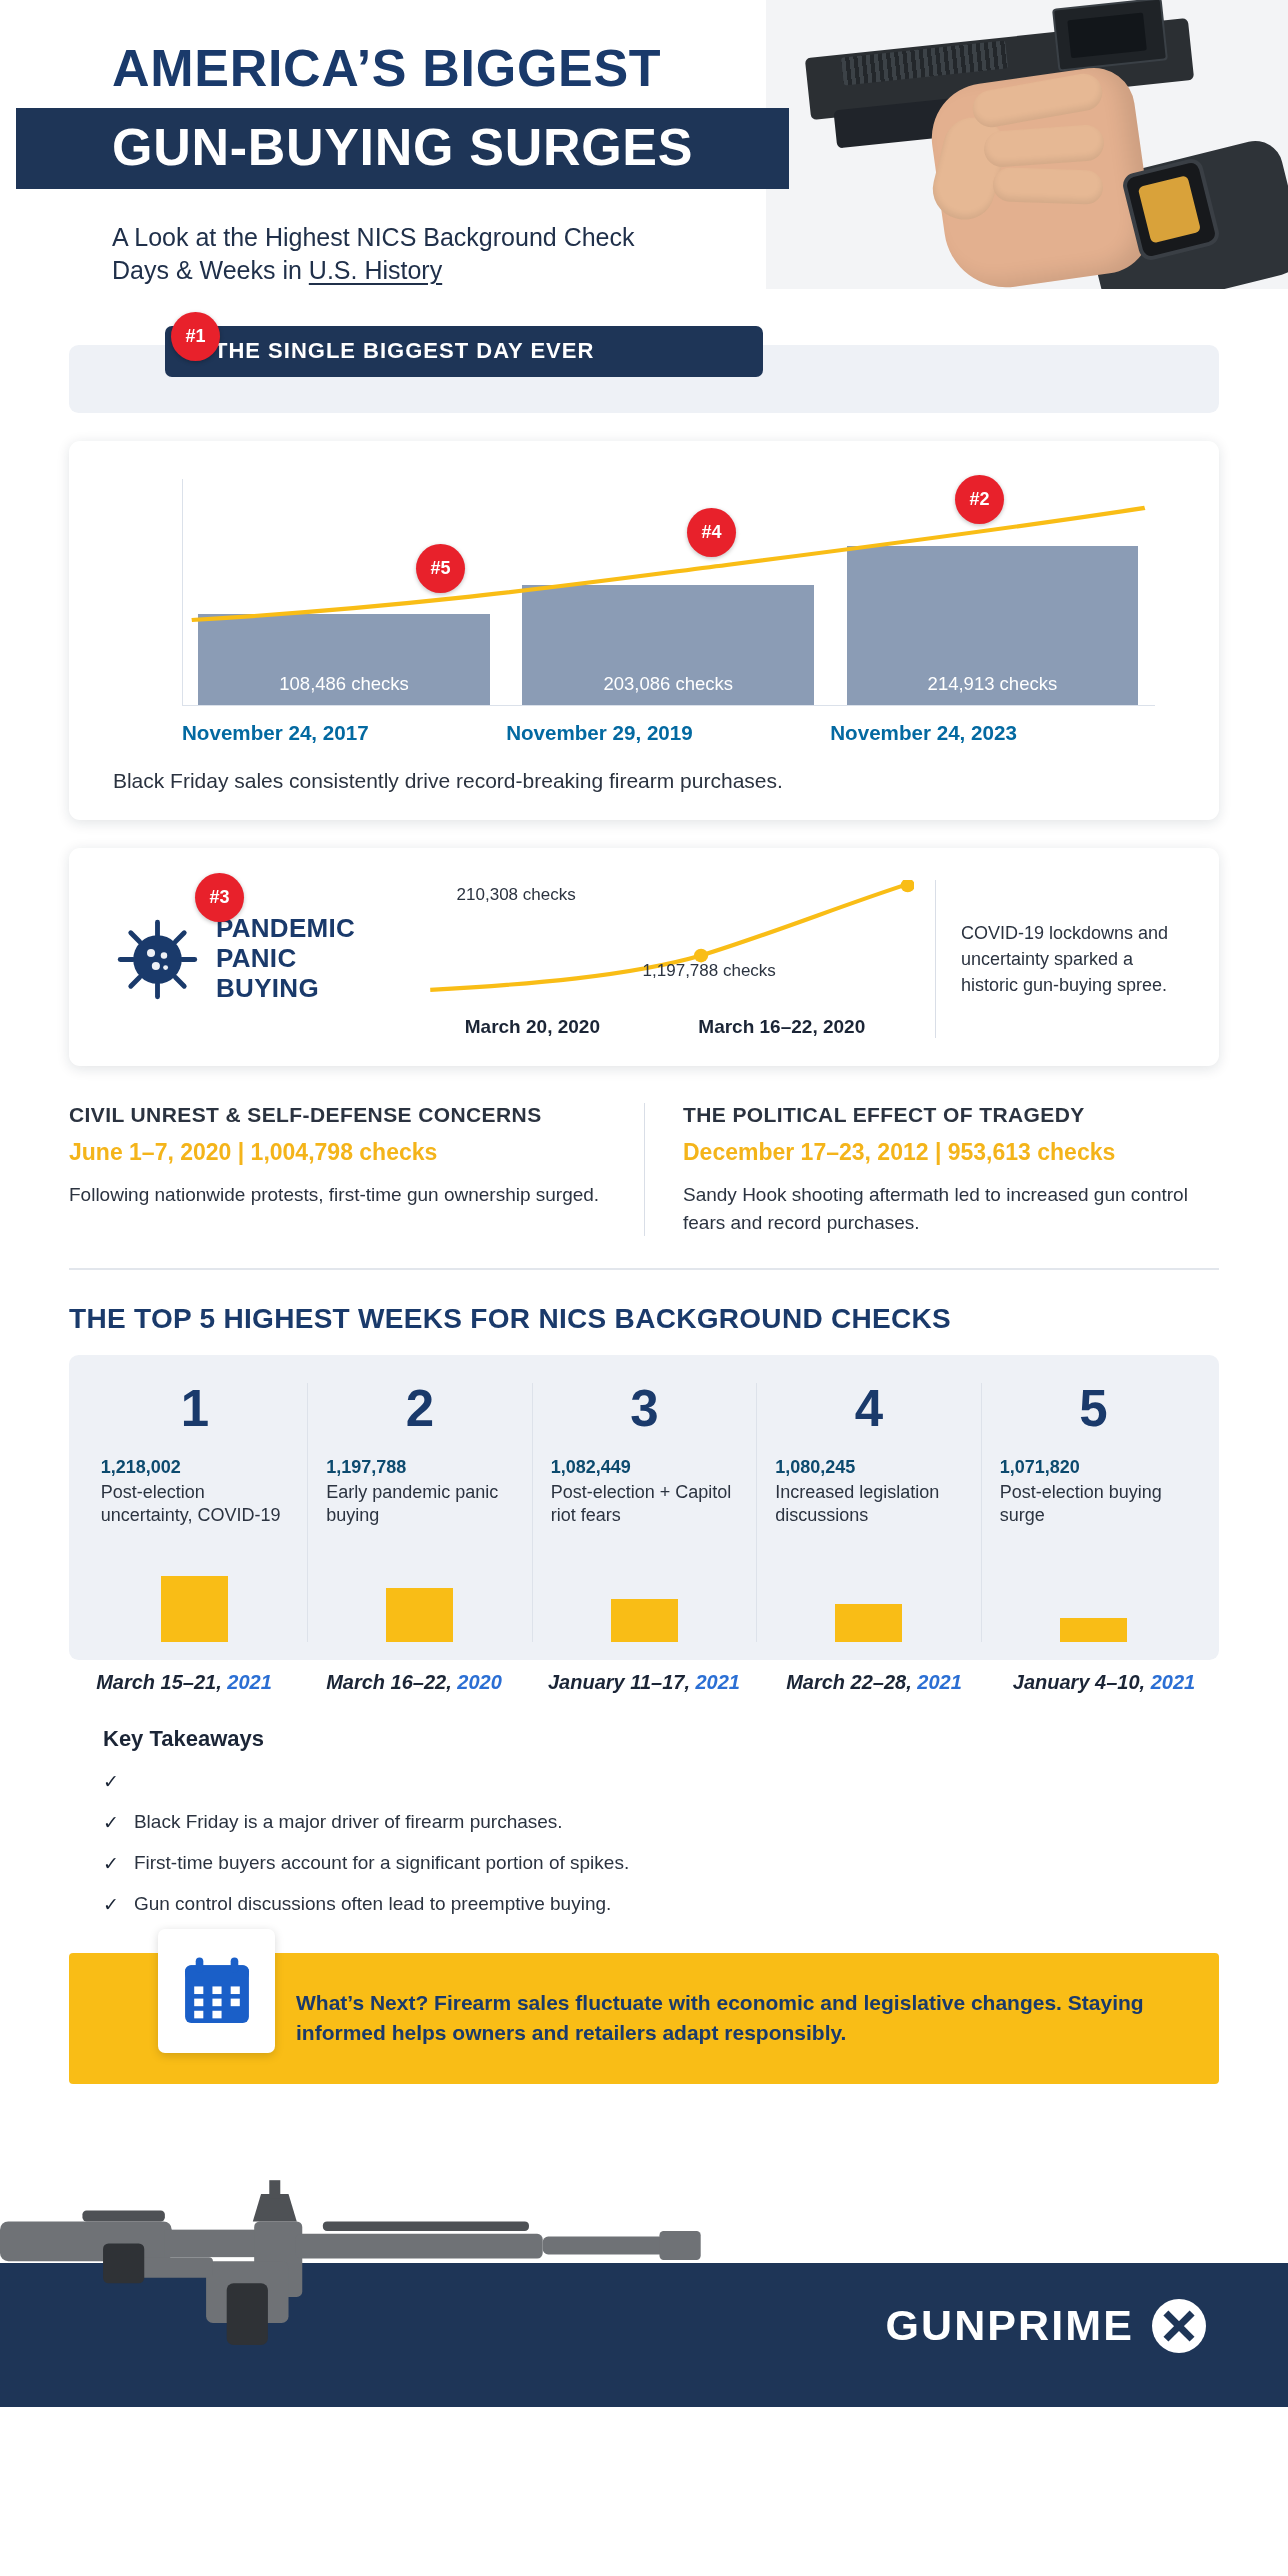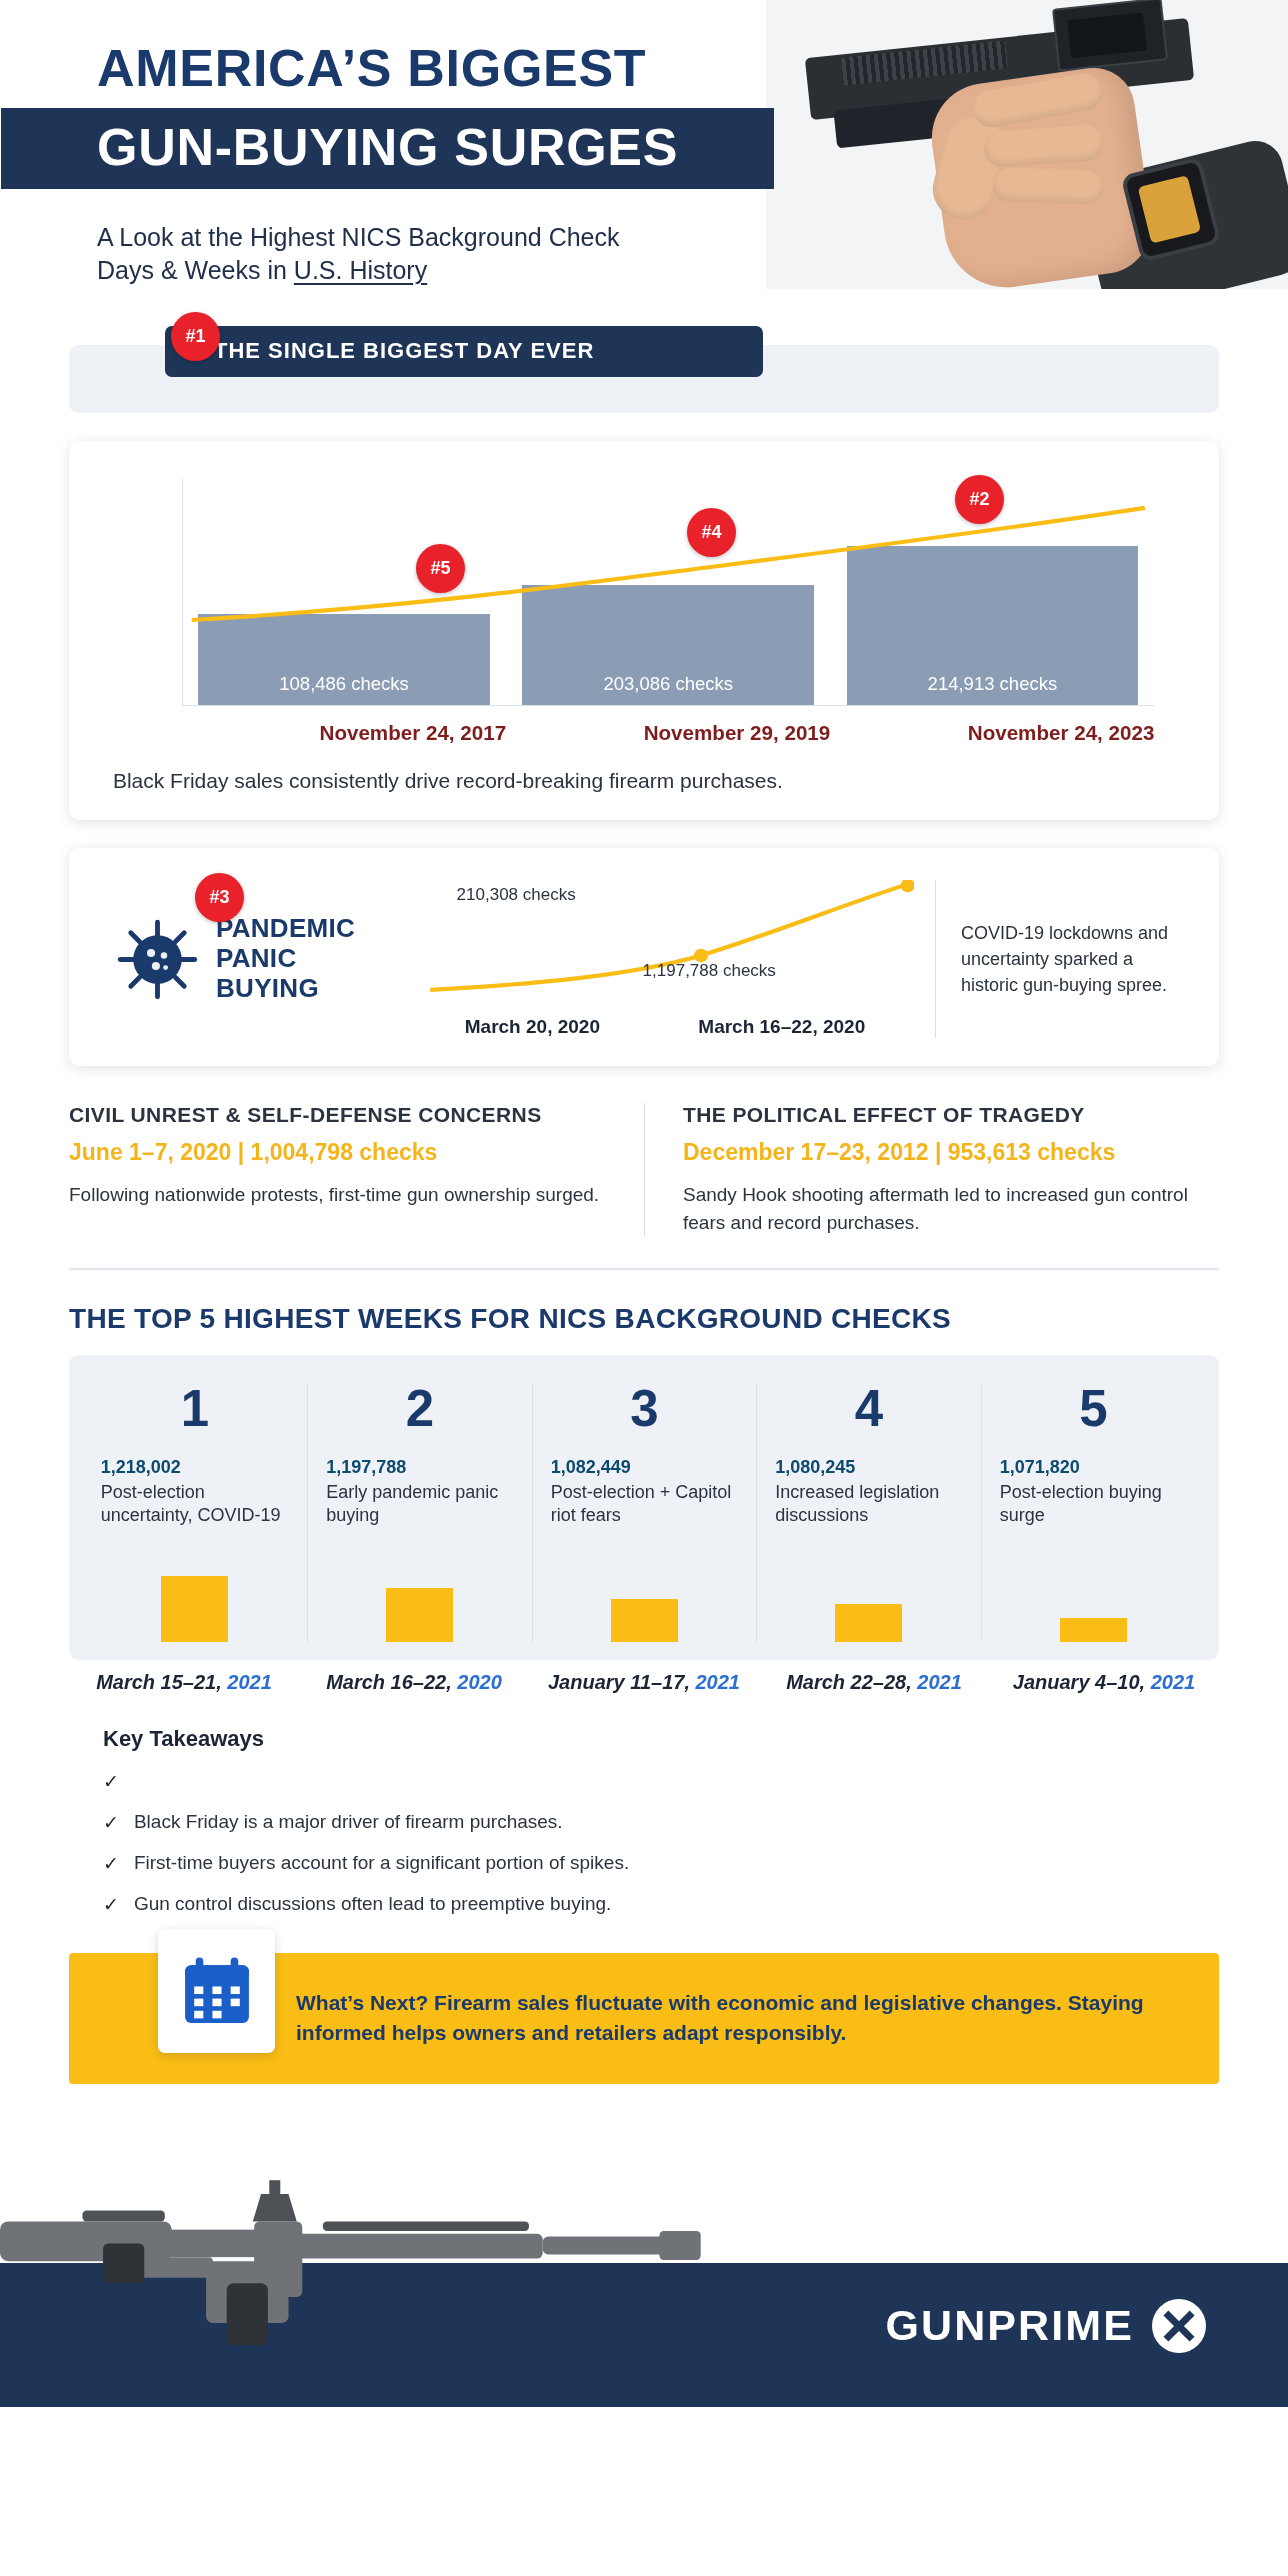--- a/index.html
+++ b/index.html
@@ -112,21 +112,21 @@
     border: 4.1px solid #3a3f45;
   }
   .watch:after {
     content: "";
     position: absolute; left: 9.6px; top: 11px;
     width: 51px; height: 58px;
     background: #d9a23a;
     border-radius: 5.5px;
   }
 
-  .title-block { position: absolute; left: 1px; top: 41px; width: 756px; }
+  .title-block { position: absolute; left: 16px; top: 41px; width: 756px; }
   .title-line1 {
     font-size: 52px; font-weight: 800; letter-spacing: 0.7px;
     color: #1a3a6b; padding-left: 96px; line-height: 1.05;
     font-stretch: condensed;
   }
   .title-bar {
     margin-top: 12.4px;
     background: #1e3557;
     padding: 12.4px 0 13.7px 96px;
     width: 773px;
@@ -199,21 +199,21 @@
   .bf-bars { position: absolute; left: 0; right: 0; bottom: 1.4px; display: flex; justify-content: space-around; align-items: flex-end; height: 100%; }
   .bf-bar-wrap { width: 30%; display: flex; flex-direction: column; align-items: center; justify-content: flex-end; height: 100%; }
   .bf-bar {
     width: 100%;
     background: #8b9cb5;
     display: flex; align-items: flex-end; justify-content: center;
     color: #ffffff; font-size: 18.5px; padding-bottom: 9.6px;
   }
   .bf-line { position: absolute; left: 0; top: 0; width: 100%; height: 100%; pointer-events: none; }
   .bf-labels { display: flex; margin: 15px 27.5px 0 76px; }
-  .bf-label { width: 33.33%; text-align: right; font-size: 20.6px; font-weight: 700; color: #7f1d1d; }
+  .bf-label { width: 33.33%; text-align: left; font-size: 20.6px; font-weight: 700; color: #0369a1; }
   .bf-note { margin: 23.4px 0 0 6.9px; font-size: 21px; color: #2b3340; }
   .badge-5 { left: 347px; top: 103px; }
   .badge-4 { left: 618px; top: 67px; }
   .badge-2 { left: 886px; top: 34px; }
 
   
   .pan-card { display: flex; align-items: stretch; }
   .pan-left { width: 289px; display: flex; align-items: center; gap: 18px; position: relative; }
   .virus { width: 81px; height: 81px; position: relative; flex: none; margin-left: 11px; }
   .pan-title { font-size: 26px; font-weight: 800; color: #1a3a6b; line-height: 1.15; letter-spacing: 0.3px; }

